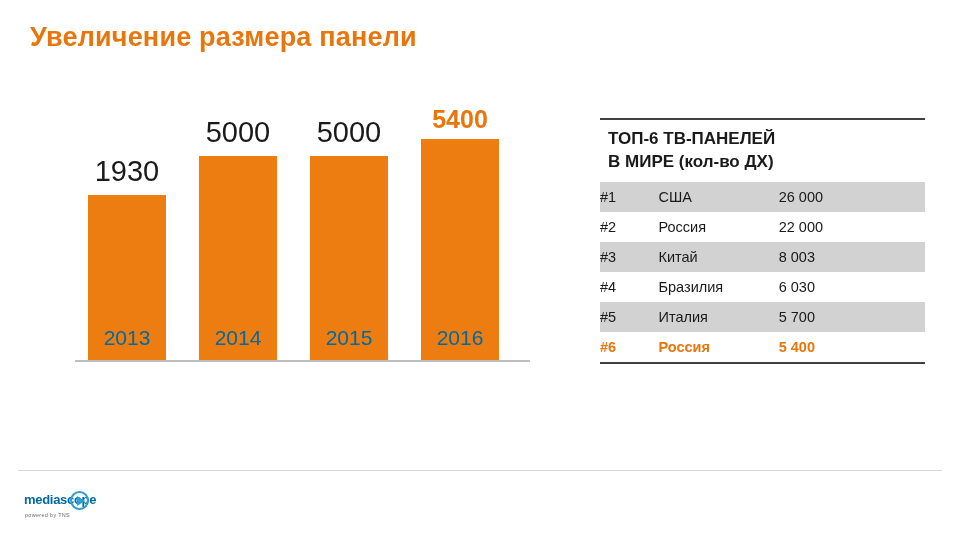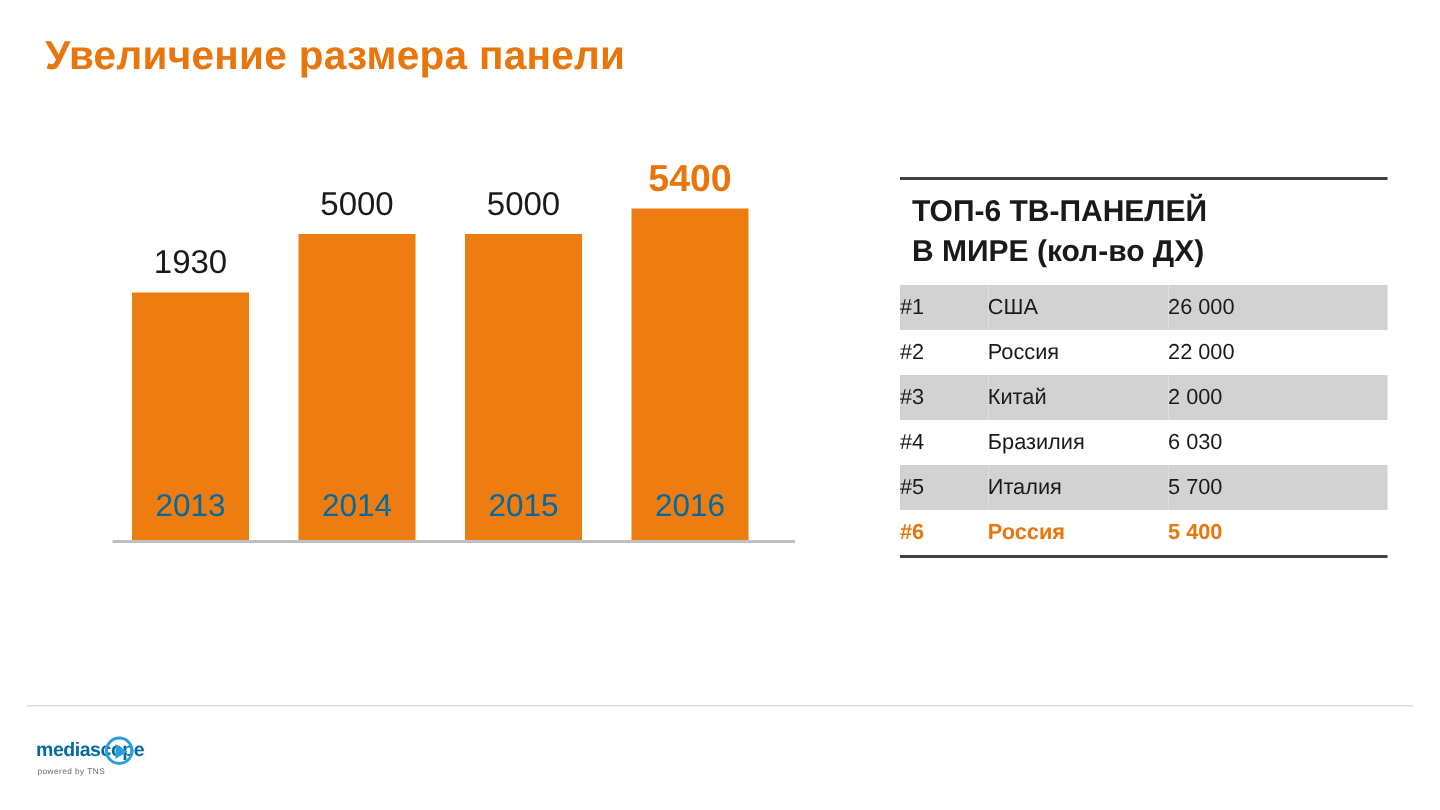--- a/index.html
+++ b/index.html
@@ -62,21 +62,21 @@
   }
   .bar {
     width: 78px;
     background: #ED7D11;
   }
   .bar-label {
     position: absolute;
     width: 100px;
     left: -11px;
     text-align: center;
-    font-size: 22px;
+    font-size: 29px;
     color: #1a1a1a;
     white-space: nowrap;
   }
   .bar-label.highlight {
     font-size: 25px;
     font-weight: bold;
     color: #E8760C;
   }
   .cat-label {
     position: absolute;
@@ -94,21 +94,21 @@
     top: 118px;
     width: 325px;
   }
   .tbl-rule {
     height: 2px;
     background: #404040;
     width: 100%;
   }
   .tbl-title {
     padding: 8px 8px 8px 8px;
-    font-size: 20px;
+    font-size: 17px;
     font-weight: bold;
     color: #1a1a1a;
     line-height: 1.35;
   }
   table.top6 {
     border-collapse: collapse;
     width: 100%;
     table-layout: fixed;
   }
   table.top6 td {
@@ -231,21 +231,21 @@
           <td class="c-value">26 000</td>
         </tr>
         <tr class="plain">
           <td class="c-rank">#2</td>
           <td class="c-country">Россия</td>
           <td class="c-value">22 000</td>
         </tr>
         <tr class="shaded">
           <td class="c-rank">#3</td>
           <td class="c-country">Китай</td>
-          <td class="c-value">2 000</td>
+          <td class="c-value">8 003</td>
         </tr>
         <tr class="plain">
           <td class="c-rank">#4</td>
           <td class="c-country">Бразилия</td>
           <td class="c-value">6 030</td>
         </tr>
         <tr class="shaded">
           <td class="c-rank">#5</td>
           <td class="c-country">Италия</td>
           <td class="c-value">5 700</td>

